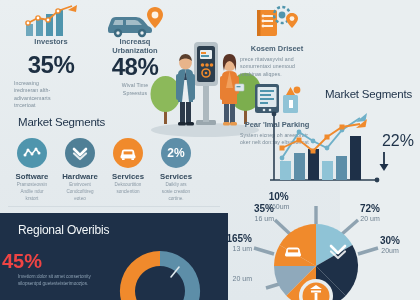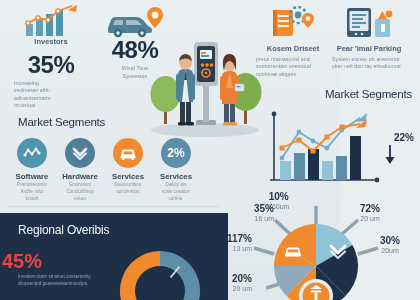--- a/index.html
+++ b/index.html
@@ -38,21 +38,21 @@
   #tl-investors .icon { height:36px; display:flex; align-items:flex-end; justify-content:center; }
   #tl-investors .kpi-pct { margin-top:6px; font-size:24px; }
   #tl-investors .kpi-sub { margin-top:3px; text-align:left; padding-left:6px;}
 
   #tl-urban { position:absolute; left:92px; top:6px; width:86px; text-align:center; }
   #tl-urban .icon { height:32px; display:flex; align-items:center; justify-content:center; }
   #tl-urban .kpi-pct { margin-top:0; font-size:24px; }
   #tl-urban .kpi-sub { margin-top:3px; }
 
   
-  #tr-cards { position:absolute; left:256px; top:4px; width:160px; display:flex; gap:2px; }
+  #tr-cards { position:absolute; left:240px; top:4px; width:160px; display:flex; gap:2px;flex-direction:column; }
   .feat { width:74px; text-align:center; }
   .feat .icon { height:36px; display:flex; align-items:center; justify-content:center; }
   .feat .kpi-title { margin-top:5px; }
   .feat .kpi-sub { margin-top:2px; text-align:left; }
 
   
   #illus { position:absolute; left:140px; top:22px; width:130px; height:118px; }
 
   
   #segments { position:absolute; left:8px; top:116px; width:200px; }
@@ -66,21 +66,21 @@
   .seg .seg-name { font-size:7.8px; font-weight:700; color:#33495c; margin-top:4px; }
   .seg .seg-desc { font-size:4.6px; color:#8a99a5; line-height:1.5; margin-top:1px; }
   .seg .bubble-pct { font-size:12px; font-weight:700; color:#ffffff; }
 
   
   #barchart { position:absolute; left:262px; top:88px; width:156px; height:108px; }
   #barchart .sec-title { text-align:right; padding-right:6px; }
   #bc-delta {
     position:absolute; right:4px; top:44px; text-align:center;
   }
-  #bc-delta .val { font-size:10px; font-weight:700; color:#1d3148;margin-left:28px; }
+  #bc-delta .val { font-size:16px; font-weight:400; color:#1d3148;margin-left:28px; }
 
   
   #regional {
     position:absolute; left:0; top:213px; width:228px; height:87px;
     background:#1e3048; overflow:hidden;
   }
   #regional .sec-title { color:#f2f6f8; position:absolute; left:18px; top:10px; font-size:12px;}
   #reg-pct {
     position:absolute; left:2px; top:38px;
     font-size:20px; font-weight:700; color:#ef4444; line-height:1;
@@ -138,20 +138,22 @@
         <path d="M13 14 L21 14 L21 19 L11 19 Z" fill="#e9eef0" opacity=".55"></path>
         <path d="M24 14 L33 14 Q36 14 38 17 L40 19 L24 19 Z" fill="#e9eef0" opacity=".55"></path>
         <circle cx="16" cy="27" r="4.2" fill="#3c6a80"></circle>
           <circle cx="16" cy="27" r="1.7" fill="#e9eef0"></circle>
         <circle cx="40" cy="27" r="4.2" fill="#3c6a80"></circle>
           <circle cx="40" cy="27" r="1.7" fill="#e9eef0"></circle>
         <path d="M53 1 C58 1 61 5 61 9 C61 14 53 22 53 22 C53 22 45 14 45 9 C45 5 48 1 53 1 Z" fill="#f08a2c"></path>
         <circle cx="53" cy="9" r="3.4" fill="#fdf3e6"></circle>
       </svg>
     </div>
+    <div class="kpi-title" style="white-space:pre-line">Increasq
+Urbanization</div>
     <div class="kpi-pct">48%</div>
     <div class="kpi-sub" style="white-space:pre-line">Wival Time
 Spreestus</div>
   </div>
 
   <div id="illus">
     <svg width="130" height="118" viewBox="0 0 130 118">
       <ellipse cx="65" cy="108" rx="54" ry="7" fill="#cfd8dd"></ellipse>
 
       <g>
@@ -431,26 +433,25 @@
       <div class="p">10%</div>
       <div class="u">160um</div>
     </div>
 
     <div class="cal r" style="left:0px;top:14px;width:62px">
       <div class="p">35%</div>
       <div class="u">16 um</div>
     </div>
 
     <div class="cal r" style="left:-12px;top:44px;width:52px">
-      <div class="p">117%</div>
+      <div class="p">165%</div>
       <div class="u">13 um</div>
     </div>
 
     <div class="cal r" style="left:-12px;top:84px;width:52px">
-      <div class="p">20%</div>
       <div class="u">20 um</div>
     </div>
 
     <div class="cal" style="left:148px;top:14px">
       <div class="p">72%</div>
       <div class="u">20 um</div>
     </div>
 
     <div class="cal" style="left:168px;top:46px">
       <div class="p">30%</div>

